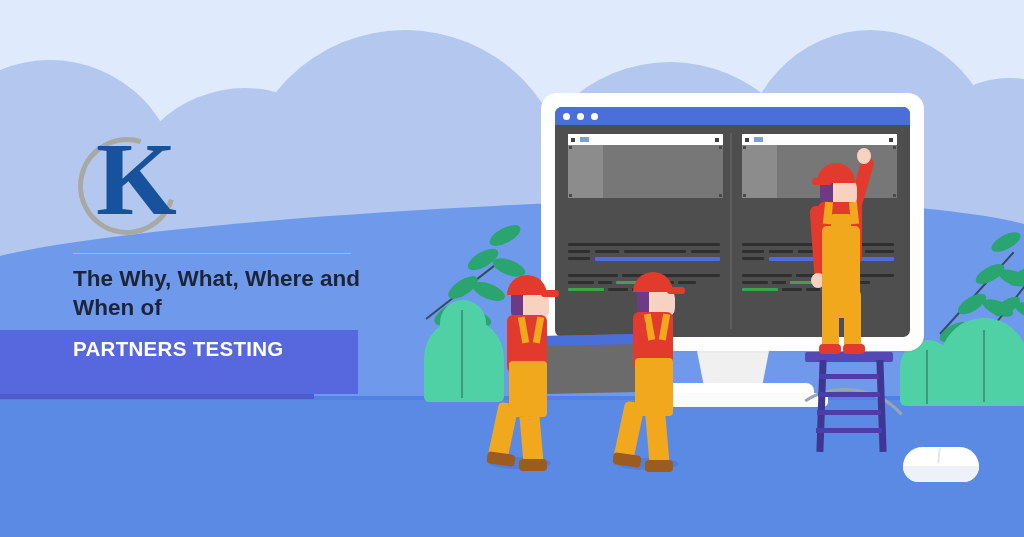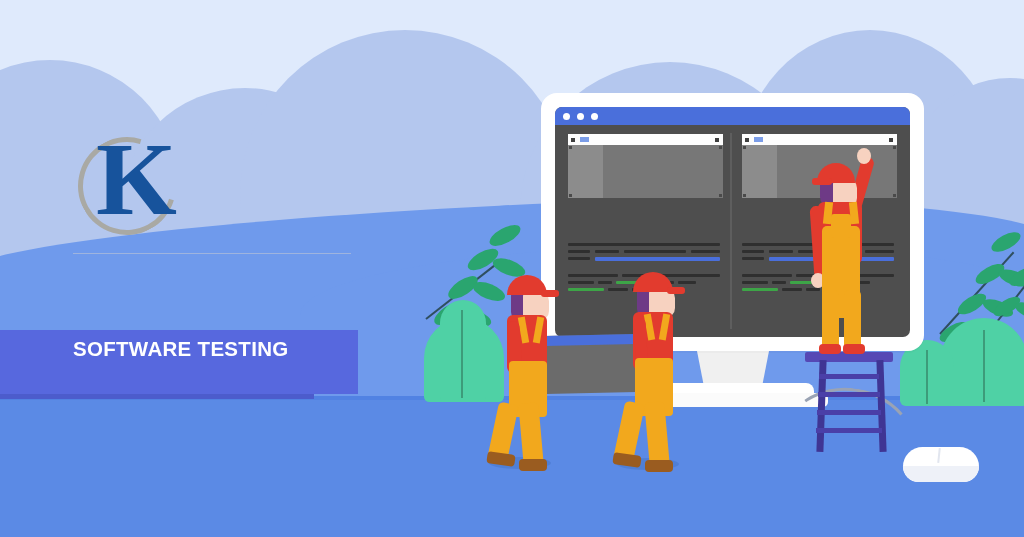--- a/index.html
+++ b/index.html
@@ -604,20 +604,24 @@
     <div class="shoe" style="left:0px;top:192px;width:28px;height:12px;transform:rotate(8deg);"></div>
     <div class="shoe" style="left:32px;top:198px;width:28px;height:12px;"></div>
   </div>
 
   <div class="logo-wrap">
     <div class="logo-ring"></div>
     <div class="logo-k">K</div>
   </div>
   <div class="divider"></div>
 
+  <div class="headline">
+    <div>The Why, What, Where and</div>
+    <div>When of</div>
+  </div>
 
   <div class="banner"></div>
   <div class="banner-shadow"></div>
   <div class="banner-text">
-    <div>SOFTWARE TESTING</div>
+    <div>PARTNERS TESTING</div>
   </div>
 
 </div>
 
 </body></html>

